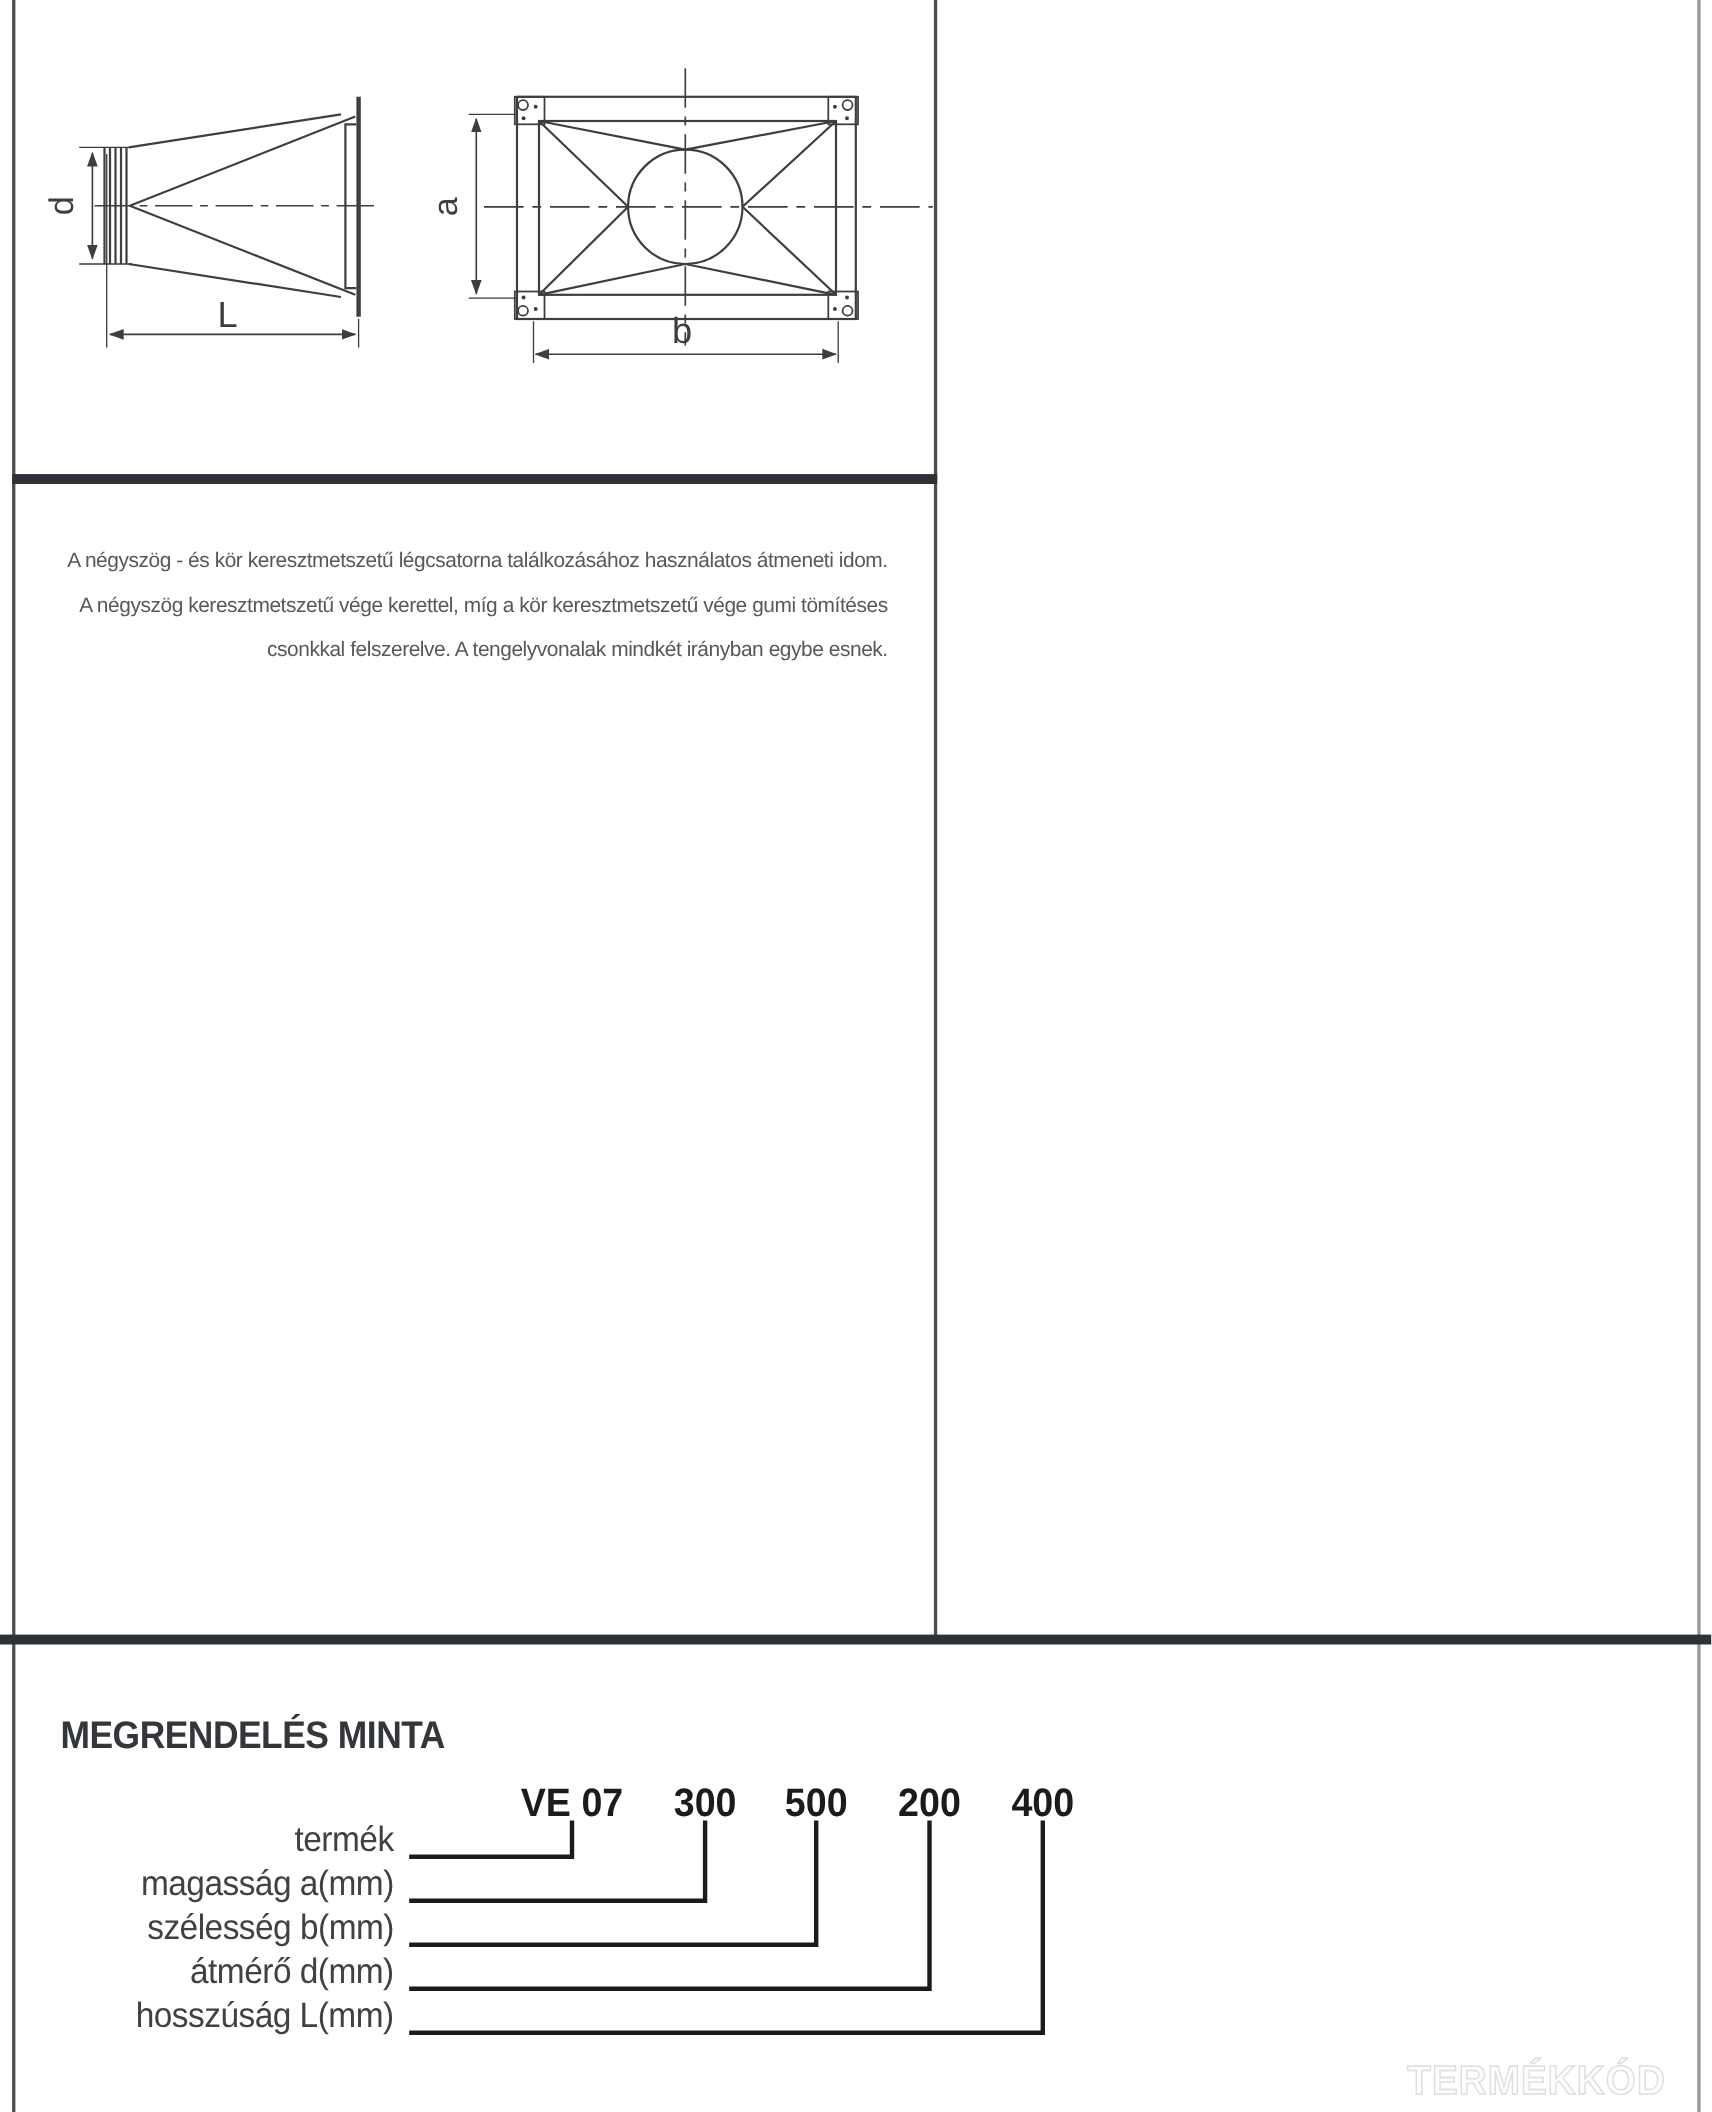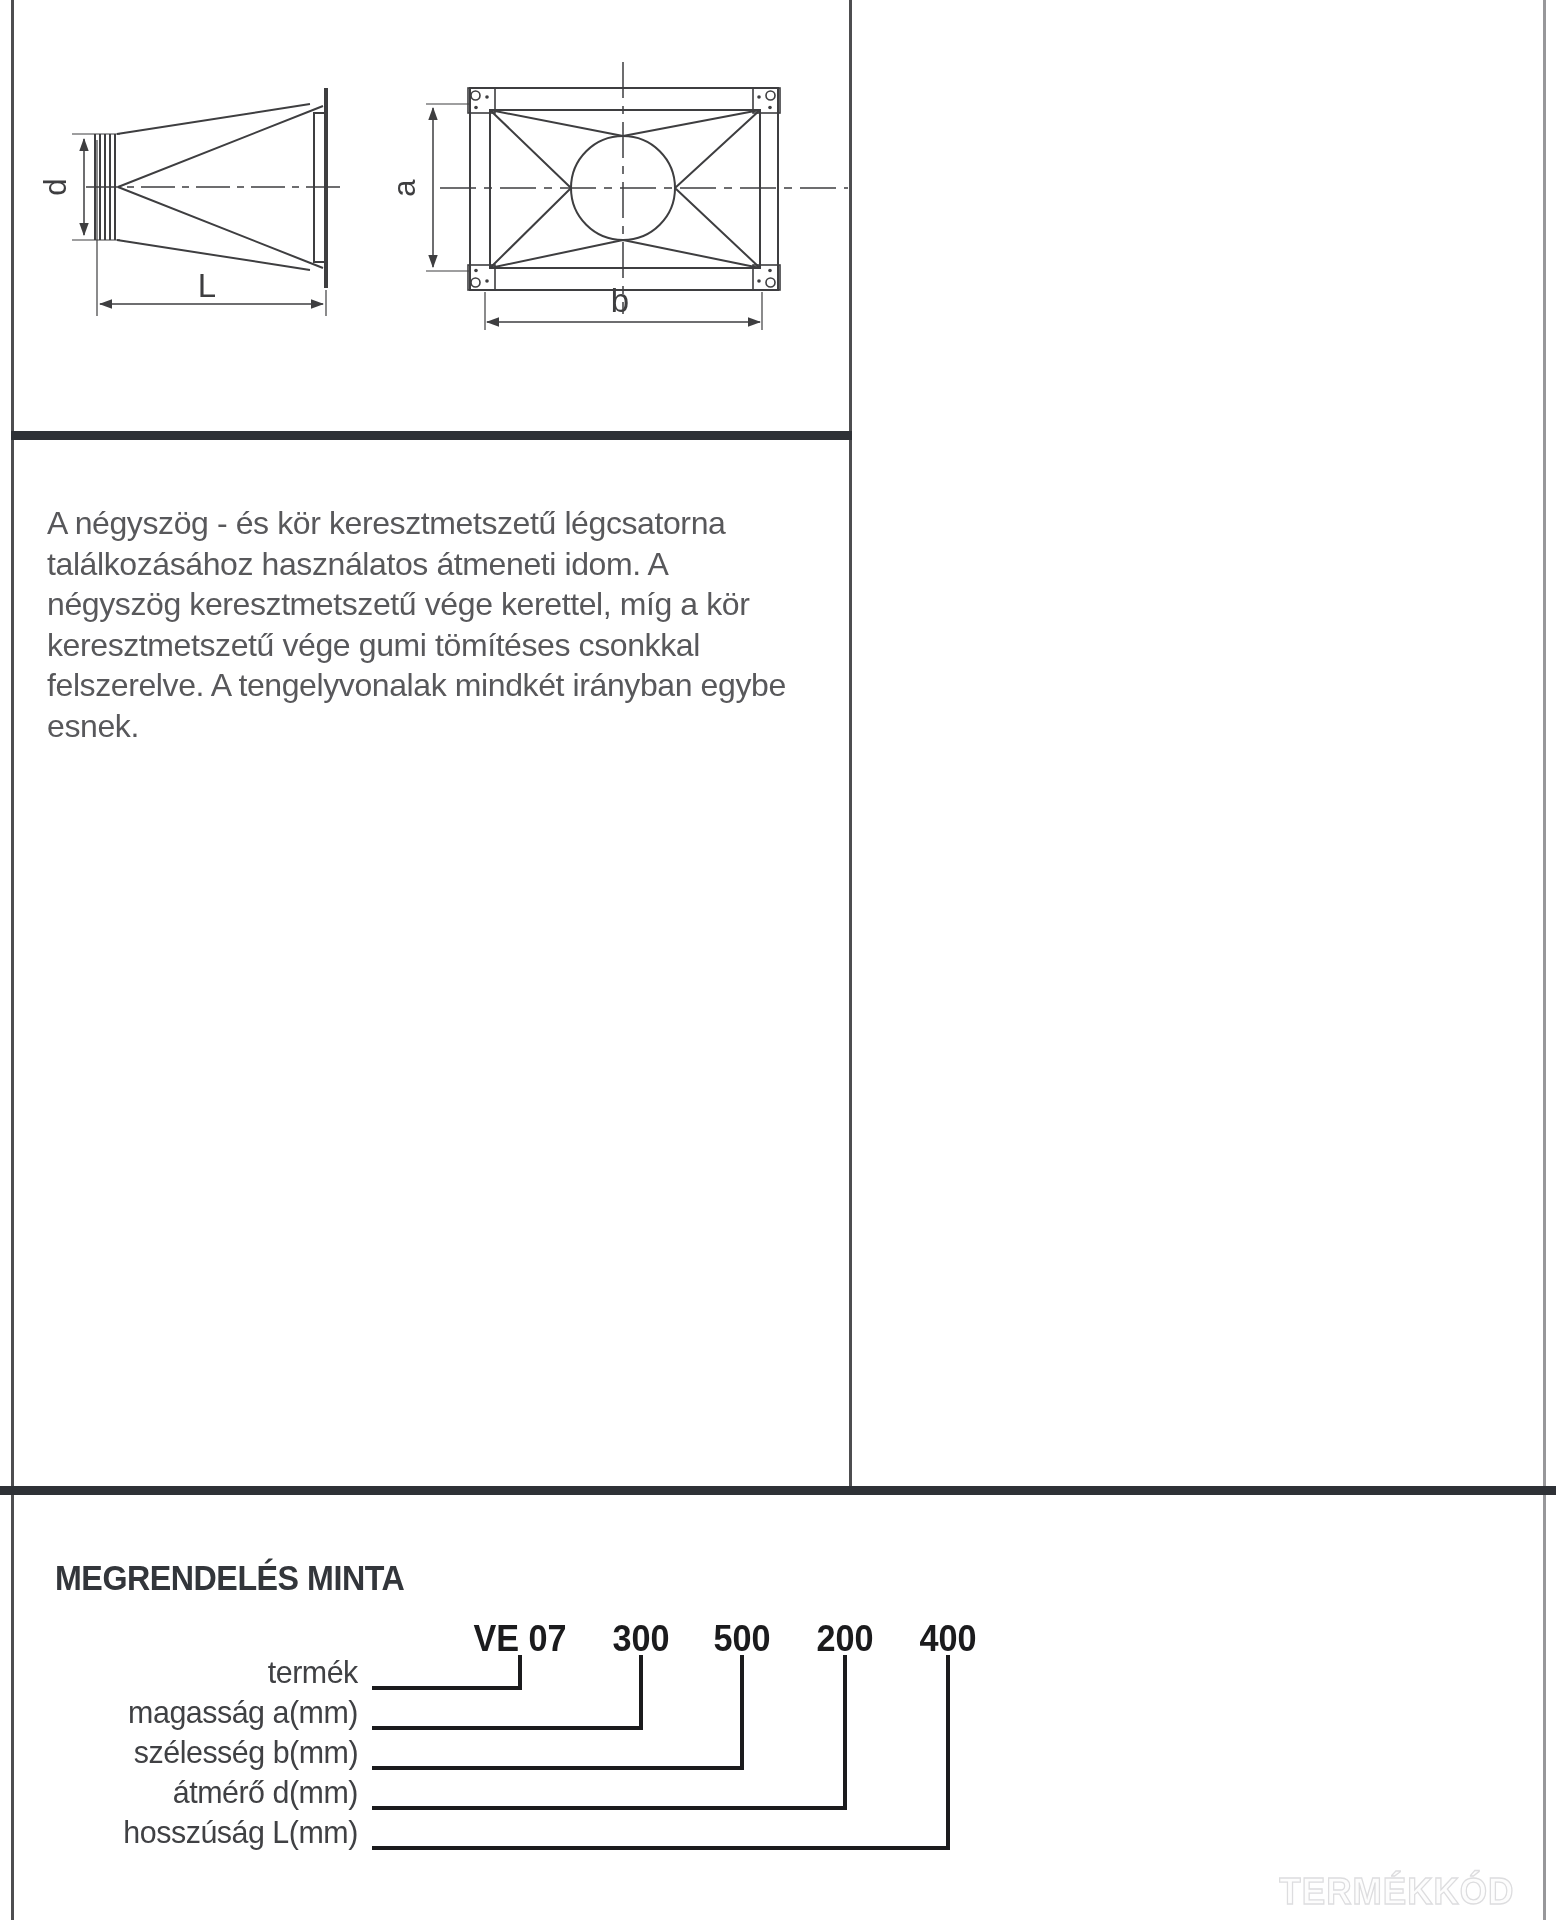--- a/index.html
+++ b/index.html
@@ -16,23 +16,24 @@
   .divider-vert  { position: absolute; left: 849px; top: 0; width: 3px;  height: 1490px; background: #4e4e50; }
   .bar-left-col  { position: absolute; left: 11px;  top: 431px;  width: 841px;  height: 9px; background: #2e3136; }
   .bar-full      { position: absolute; left: 0;     top: 1486px; width: 1556px; height: 9px; background: #2e3136; }
 
   
   .drawing-svg { position: absolute; left: 0; top: 0; width: 851px; height: 370px; }
   .drawing-svg text { font-family: "Liberation Sans", sans-serif; fill: #3e3e40; }
 
   
   .description {
-    position: absolute; left: 47px; top: 471px; width: 748px;
-    font-size: 32px; line-height: 40.5px; letter-spacing: -0.4px;
+    position: absolute; left: 59px; top: 471px; width: 748px;
+    font-size: 19px; line-height: 40.5px; letter-spacing: -0.4px;
     color: #58585b;
+    text-align: right;
   }
 
   
   .order-heading {
     position: absolute; left: 55px; top: 1529px;
     font-size: 35px; font-weight: bold; color: #33363b;
     letter-spacing: -0.5px; white-space: nowrap;
     transform: scaleX(0.92); transform-origin: left center;
   }
   .code {

